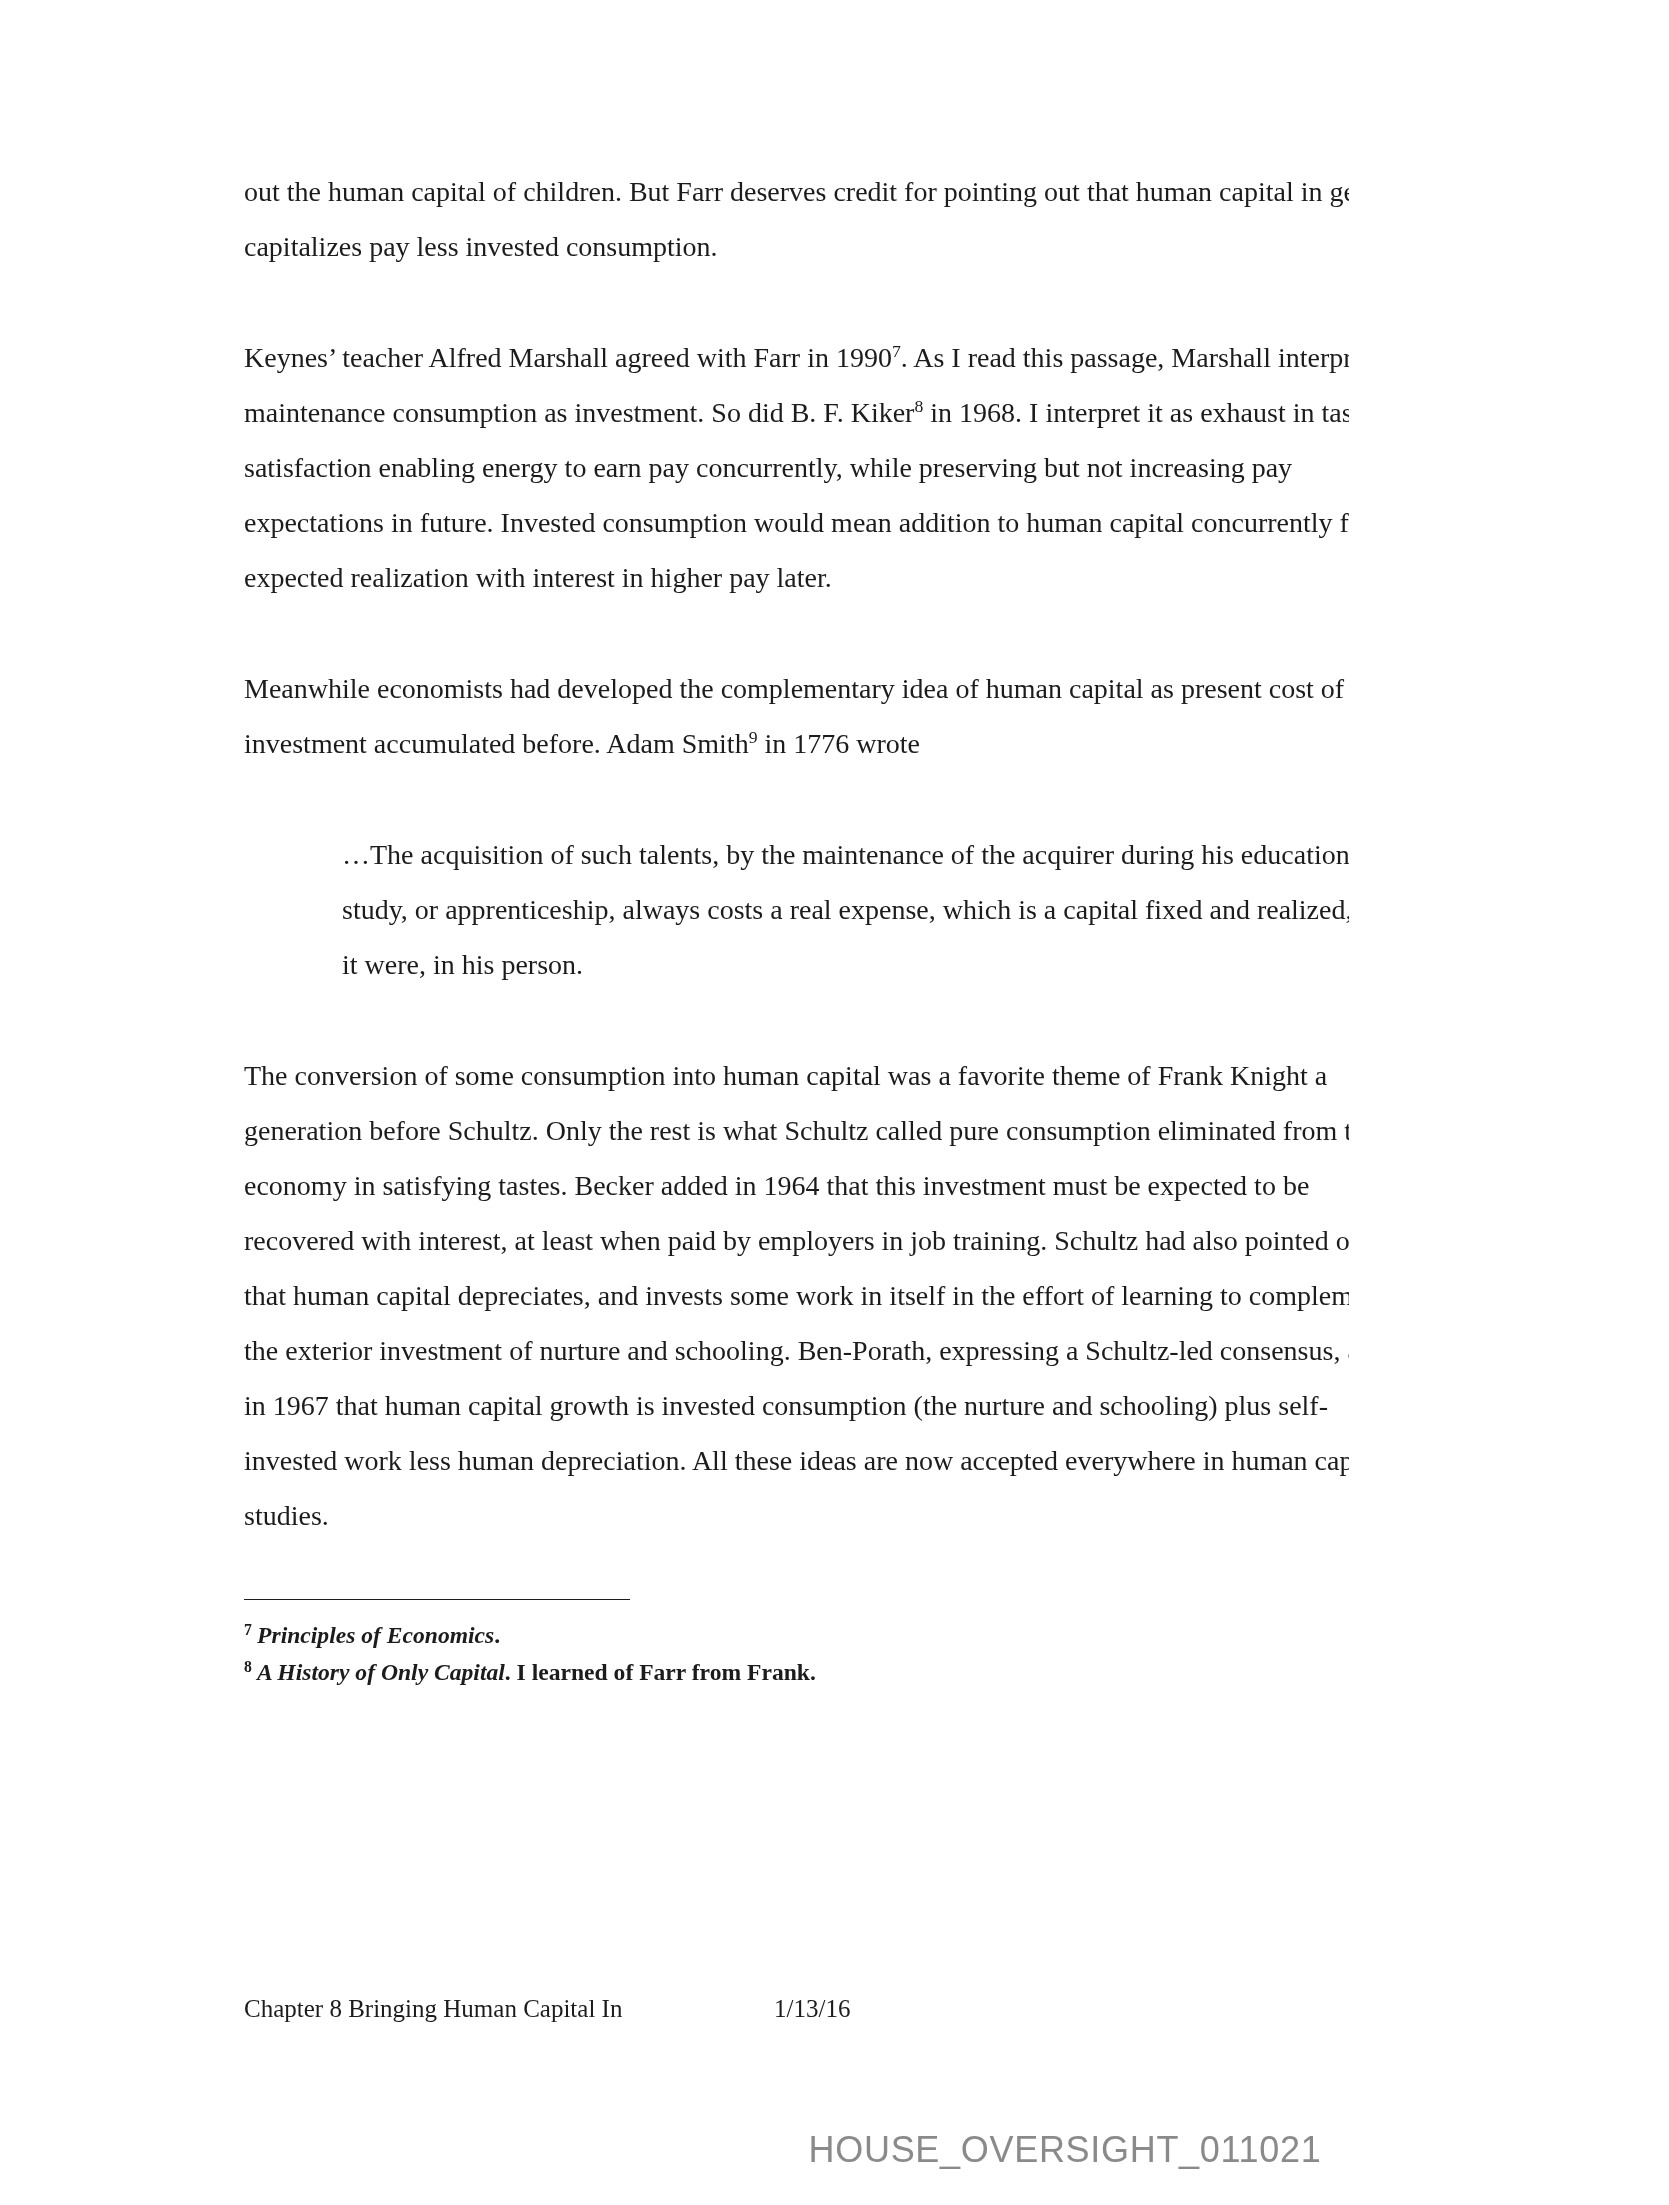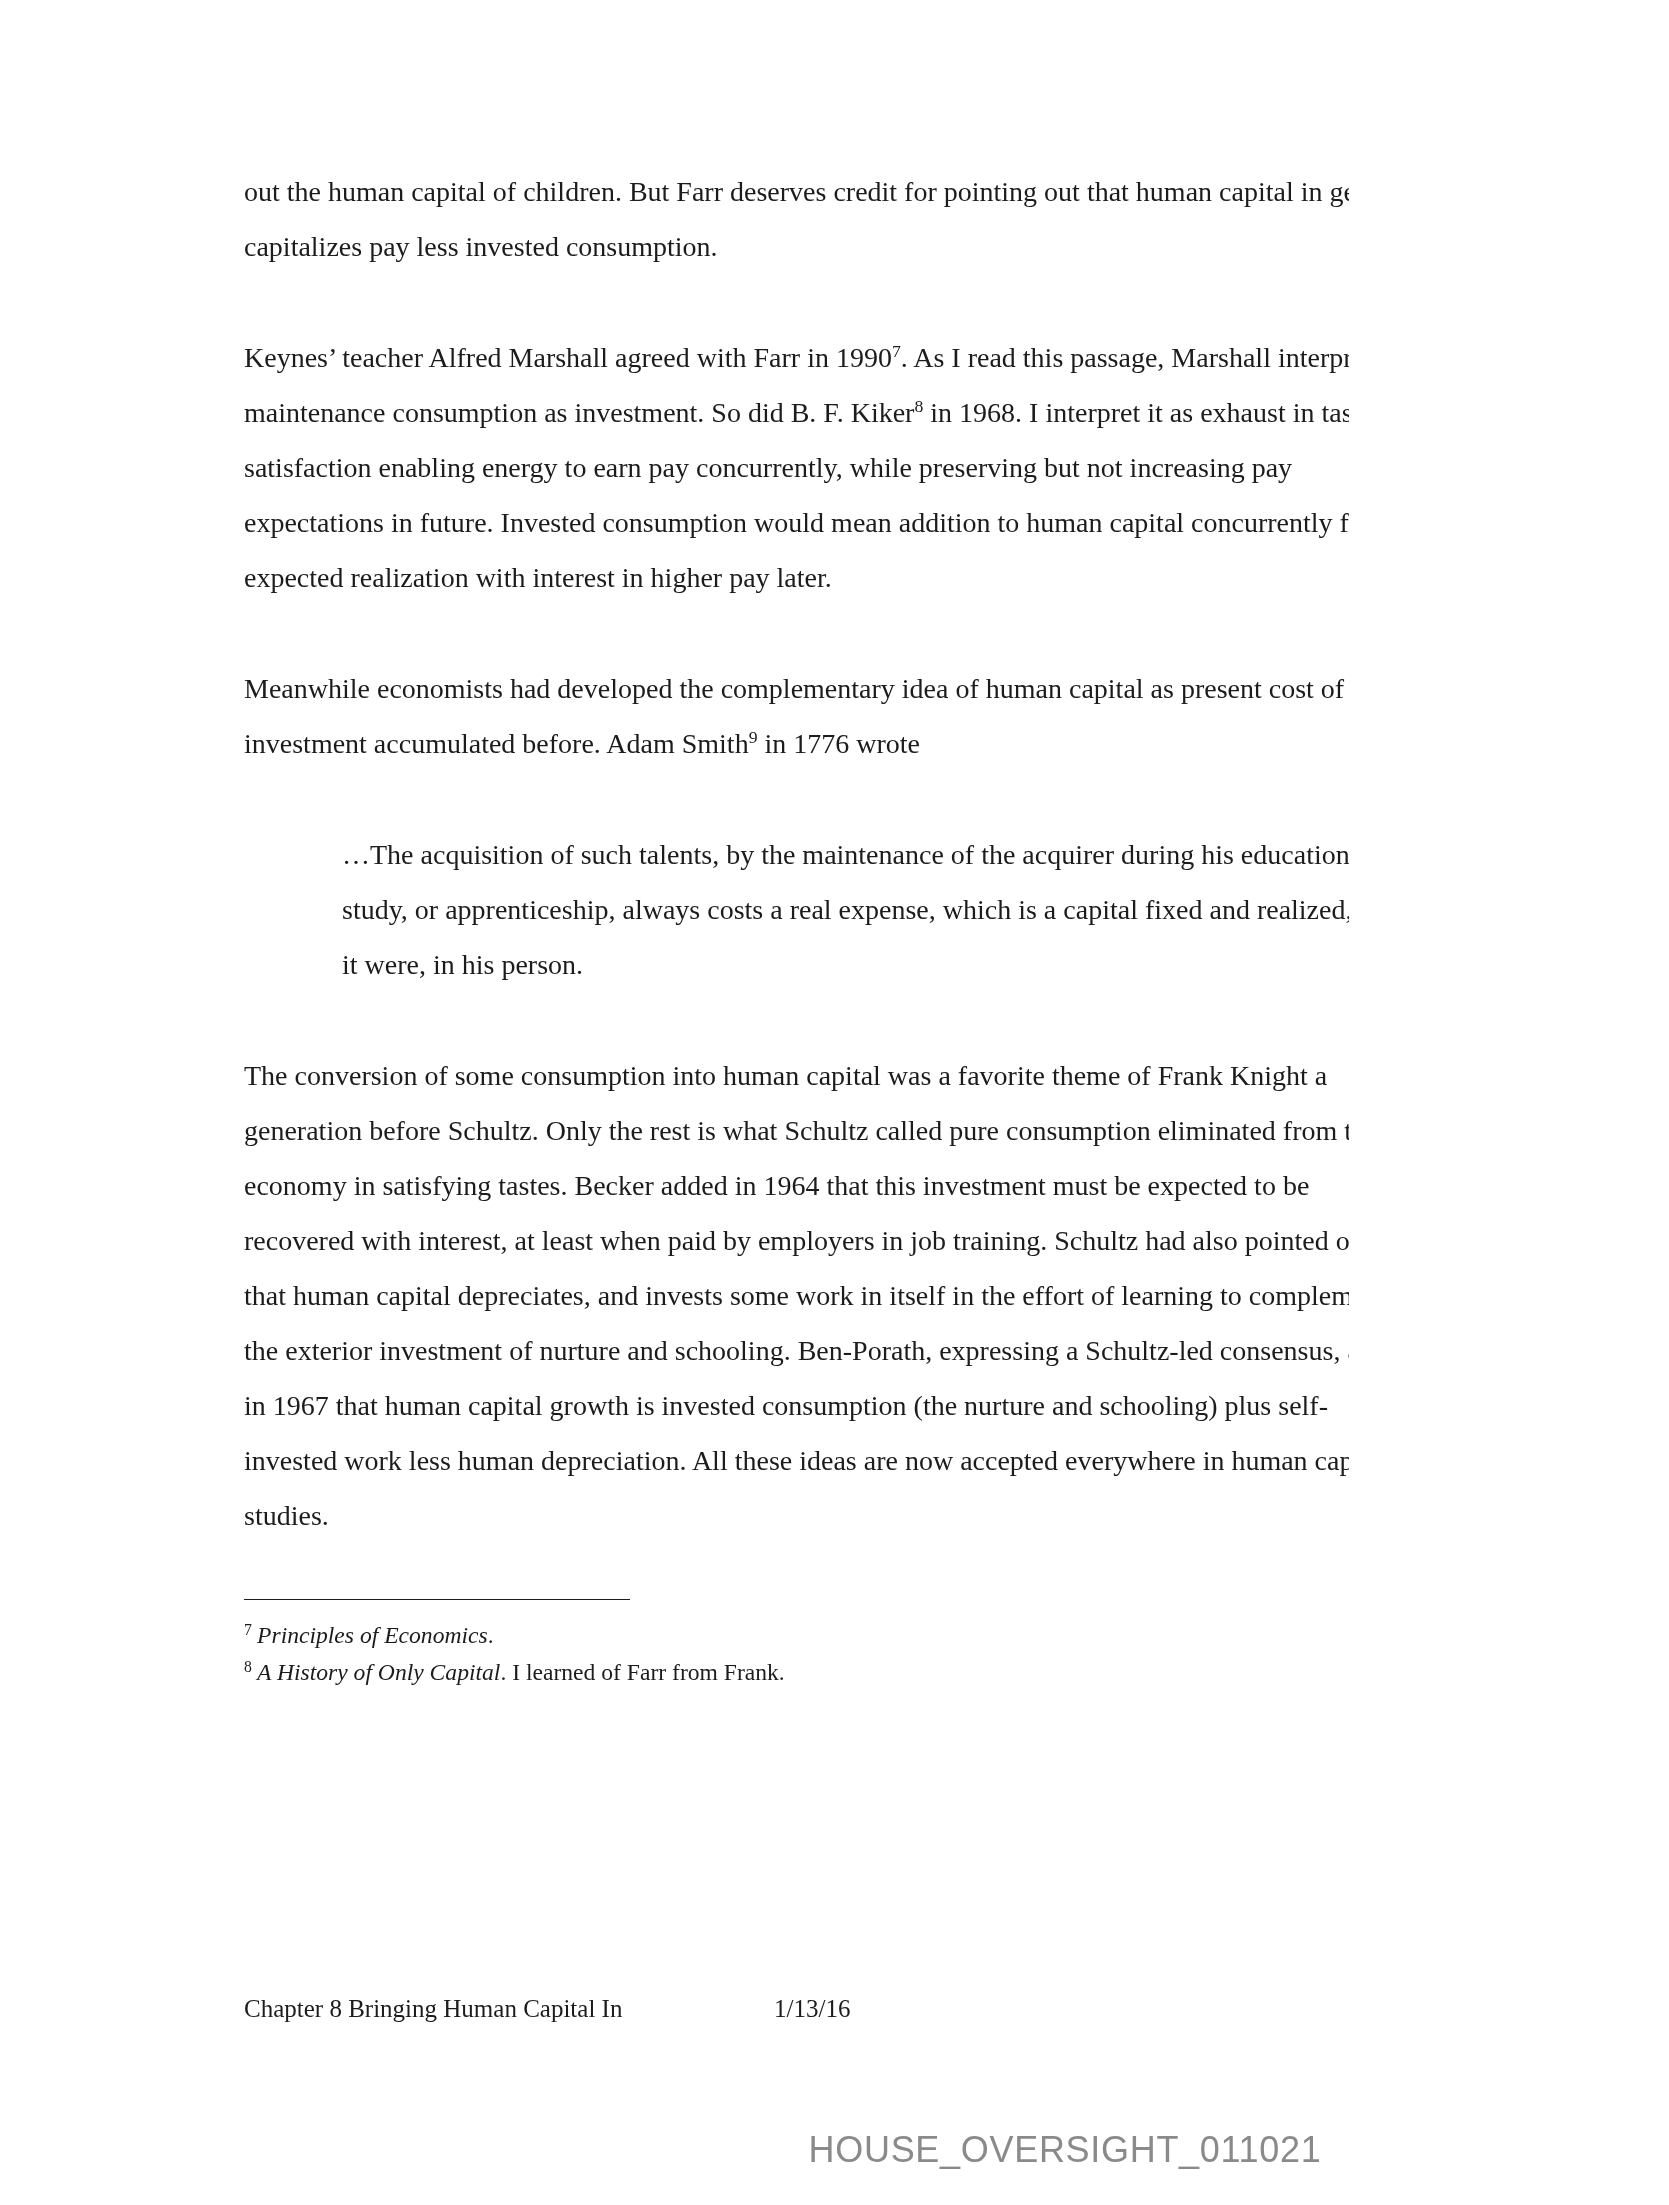--- a/index.html
+++ b/index.html
@@ -41,20 +41,21 @@
   sup.fn-ref {
     font-size: 17.7px;
     vertical-align: baseline;
     position: relative;
     top: -0.55em;
     line-height: 0;
   }
 
   .footnote-block {
     margin-top: 18.3px;
+    font-weight: bold;
   }
 
   .footnote-separator {
     width: 386px;
     height: 0;
     border-top: 1.3px solid #1c1c1c;
     margin-bottom: 17px;
   }
 
   .footnote {

